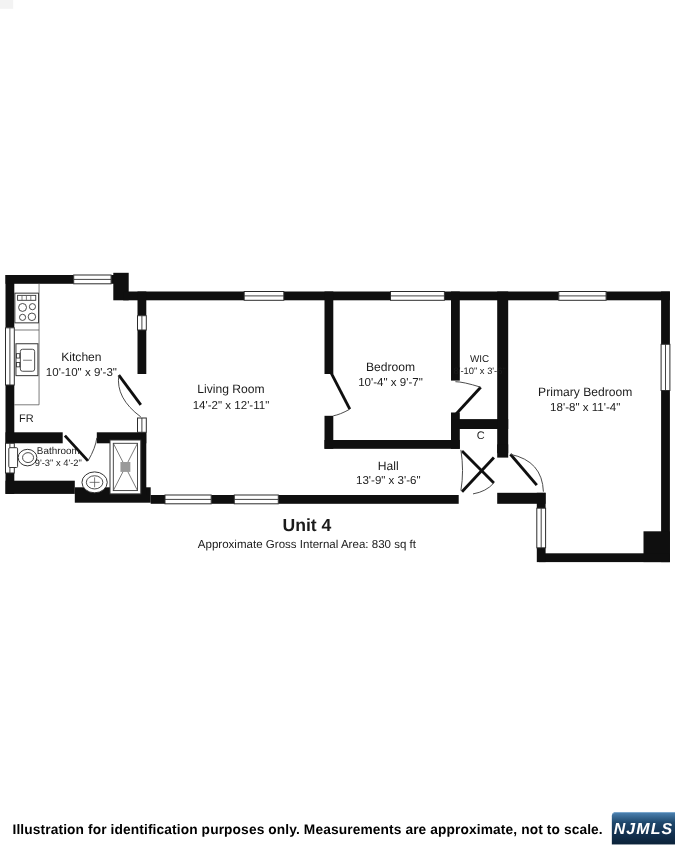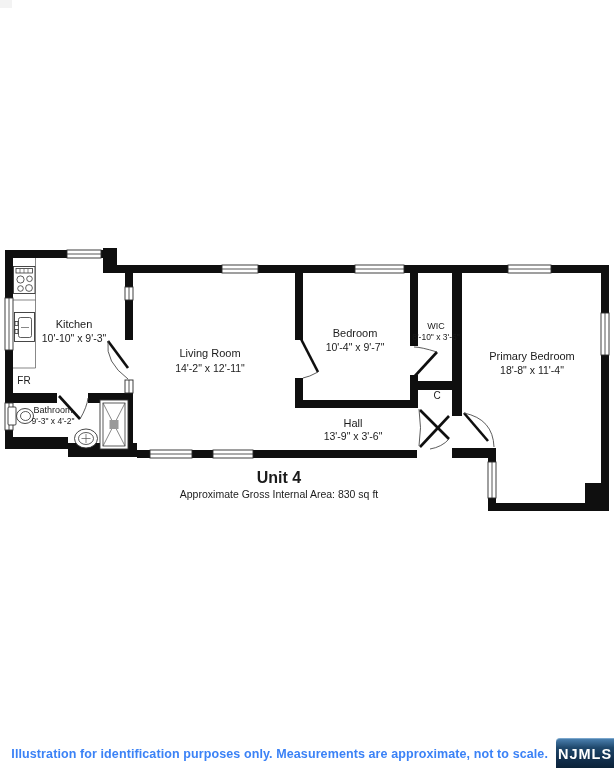--- a/index.html
+++ b/index.html
@@ -17,32 +17,32 @@
   .room-name{font-size:11px;}
   .room-dims{font-size:10.5px;}
   .small-name{font-size:9px;}
   .small-dims{font-size:8.5px;}
   .unit-title{font-size:16px;font-weight:600;}
   .unit-sub{font-size:10.5px;}
   .tag{font-size:10px;}
   .artifact{fill:#f3f3f3;}
   #footer-text{
     position:absolute;right:66px;bottom:7px;
-    font-size:12.5px;font-weight:600;color:#3b82f6;
+    font-size:12.5px;font-weight:600;color:#000000;
     white-space:nowrap;letter-spacing:0.1px;
   }
   #njmls-badge{
     position:absolute;right:0;bottom:0;width:58px;height:29px;
     border-radius:4px 0 0 0;
     background:linear-gradient(180deg,#4a7fae 0%,#1f486c 30%,#133150 65%,#0b2238 100%);
     border-top:1px solid #7aa6cc;
     display:flex;align-items:center;justify-content:center;
   }
   #njmls-badge span{
-    color:#fff;font-weight:bold;font-size:14.5px;letter-spacing:1px;
+    color:#fff;font-weight:bold;font-size:14.5px;letter-spacing:1px;font-style:italic;
   }
 </style>
 </head>
 <body>
 
 <div id="stage">
 <svg width="614" height="768" viewBox="0 0 614 768" xmlns="http://www.w3.org/2000/svg">
 
   <rect class="artifact" x="0" y="0" width="12" height="8"></rect>
 

